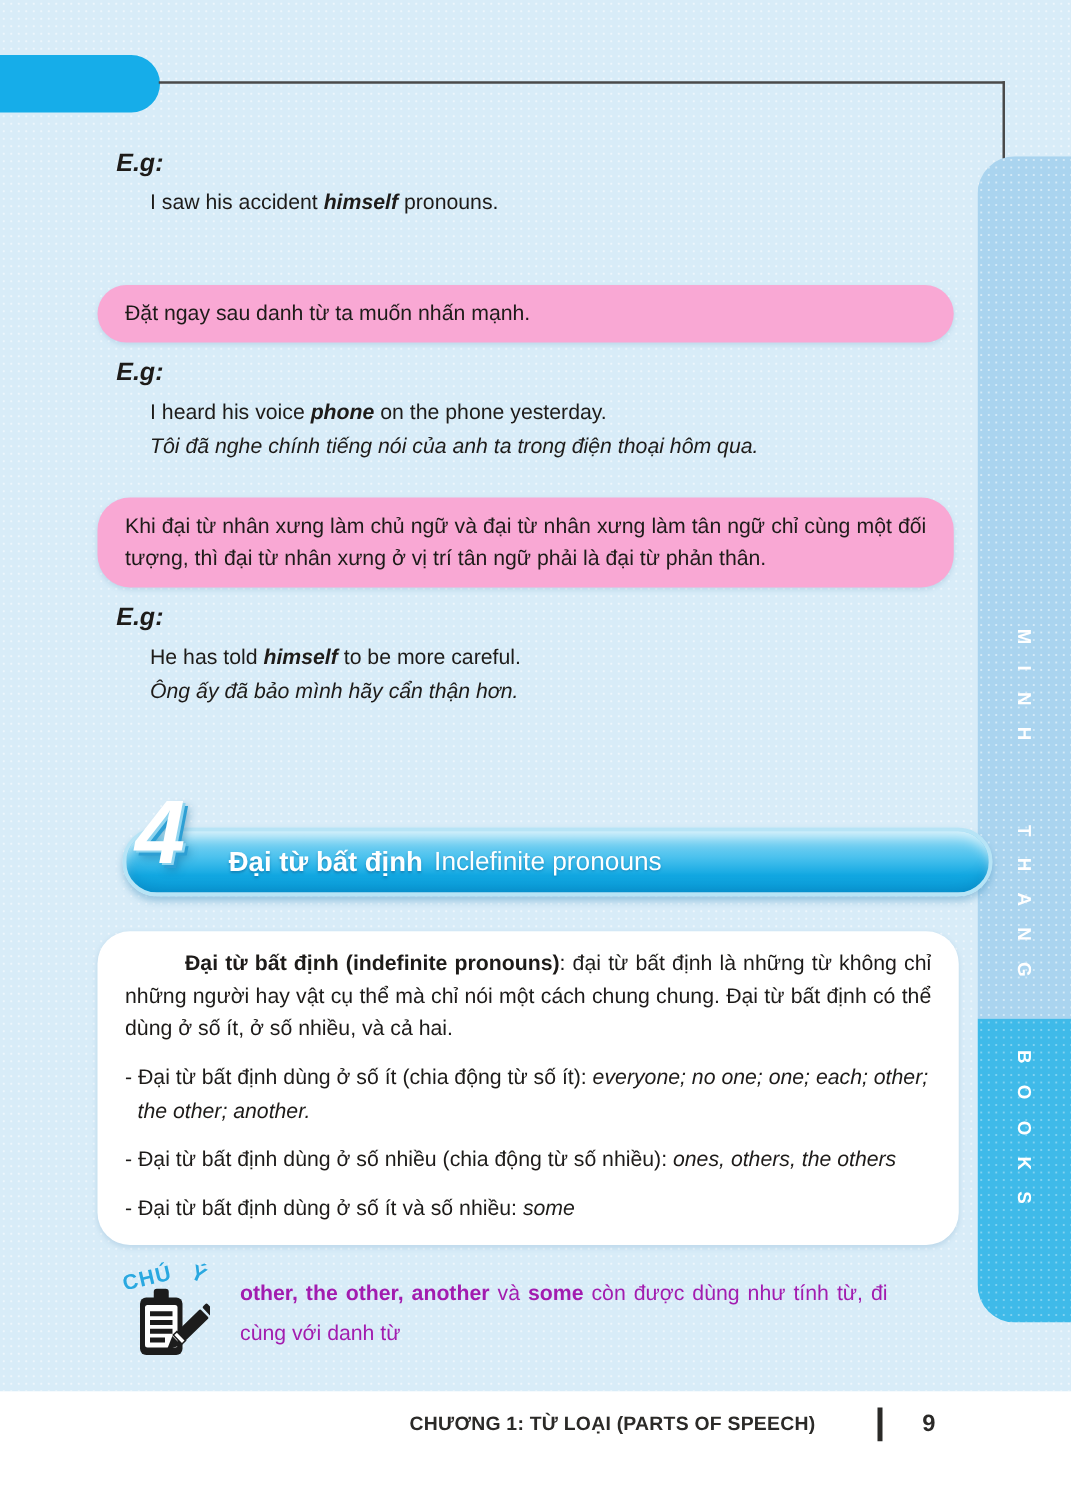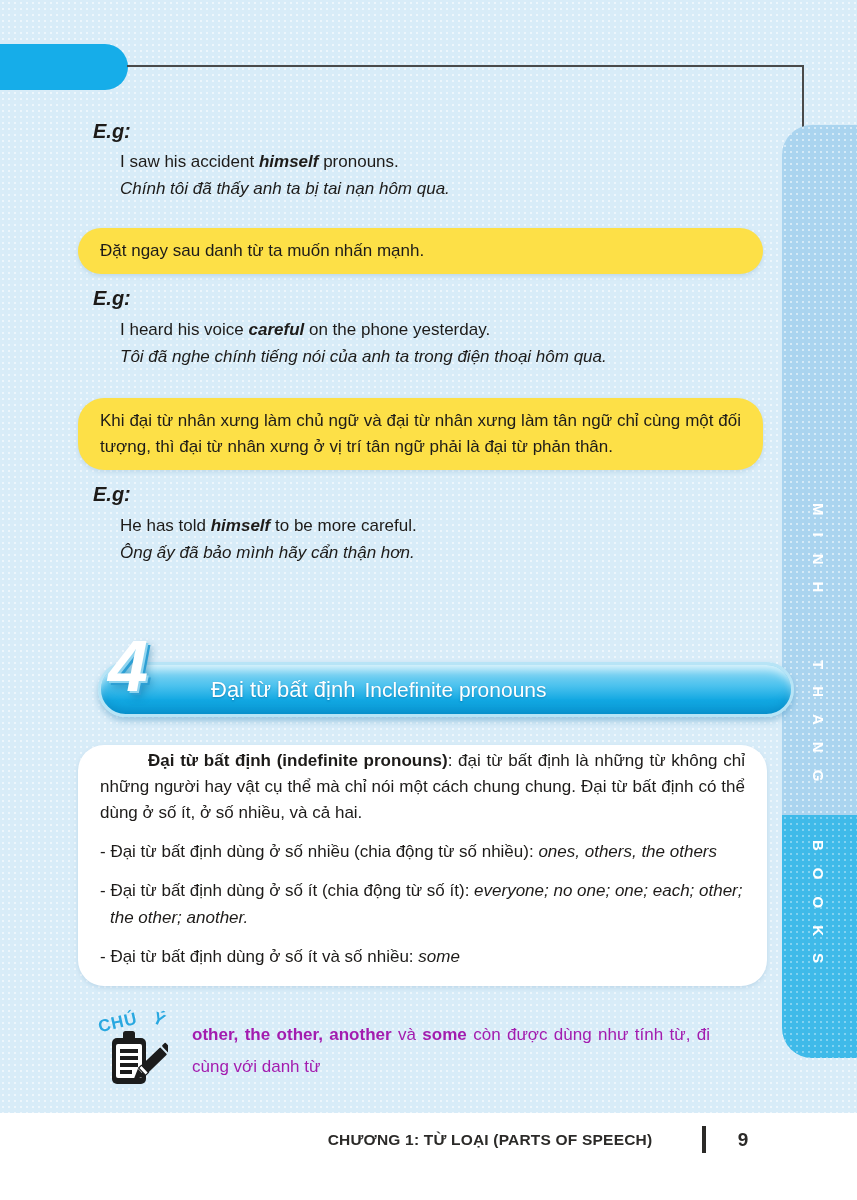--- a/index.html
+++ b/index.html
@@ -49,50 +49,50 @@
   .vword.w3{top:840px;}
 
   
   .eg-label{position:absolute;left:93px;font-size:20px;font-weight:bold;font-style:italic;color:#1d1b19;}
   .ex-en{position:absolute;left:120px;font-size:17px;color:#1d1b19;}
   .ex-en b{font-style:italic;}
   .ex-vi{position:absolute;left:120px;font-size:17px;font-style:italic;color:#1d1b19;}
 
   
   .rulebox{
-    position:absolute;left:78px;width:641px;background:#fde047;
+    position:absolute;left:78px;width:641px;background:#f9a8d4;
     border-radius:26px;padding:10px 22px;font-size:17px;line-height:26px;
     color:#1d1b19;text-align:justify;
     box-shadow:0 2px 4px rgba(110,160,195,.25);
   }
   .rulebox.r1{top:228px;border-radius:24px;}
   .rulebox.r2{top:398px;}
 
   
   .pill{
     position:absolute;left:98px;top:662px;width:608px;height:49px;
     border:3px solid #b7e4f6;border-radius:30px;
     background:linear-gradient(180deg,#96dbf5 0%,#4cc2ee 42%,#12a8e2 72%,#0a9fdb 100%);
     box-shadow:0 4px 6px rgba(40,130,180,.35),
                inset 0 8px 10px -4px rgba(255,255,255,.7),
                inset 0 -8px 12px -6px rgba(0,90,150,.35);
     display:flex;align-items:center;padding-left:82px;box-sizing:content-box;
   }
-  .pill .t-vi{font-size:22px;font-weight:normal;color:#ffffff;text-shadow:0 1px 2px rgba(0,80,130,.45);margin-left:28px;}
+  .pill .t-vi{font-size:22px;font-weight:bold;color:#ffffff;text-shadow:0 1px 2px rgba(0,80,130,.45);}
   .pill .t-en{font-size:21px;color:#ffffff;margin-left:9px;text-shadow:0 1px 2px rgba(0,80,130,.4);}
   .big-num{
     position:absolute;left:108px;top:630px;z-index:2;
     font-size:72px;font-weight:bold;font-style:italic;line-height:1;color:#ffffff;
     text-shadow:2px 2px 0 #8fd4ef,4px 4px 0 #2d9fd4,5px 6px 8px rgba(0,90,140,.45);
   }
 
   
   .mainbox{
     position:absolute;left:78px;top:745px;width:645px;background:#ffffff;
-    border-radius:26px;padding:3px 22px 16px;
+    border-radius:26px;padding:13px 22px 16px;
     font-size:17px;line-height:26px;color:#1d1b19;
     box-shadow:0 2px 4px rgba(110,160,195,.25);
   }
   .mainbox .para{text-indent:48px;text-align:justify;margin:0;}
   .mainbox .para b{font-weight:bold;}
   .bullet{margin-top:12px;padding-left:10px;text-indent:-10px;line-height:27px;}
   .bullet i{font-style:italic;}
 
   
   .note-label{position:absolute;color:#29a8e0;font-weight:bold;font-size:17px;letter-spacing:1px;}
@@ -126,44 +126,43 @@
   <div class="sidebar">
     <div class="seg-light"></div>
     <div class="seg-dark"></div>
   </div>
   <div class="vword w1">MINH</div>
   <div class="vword w2">THANG</div>
   <div class="vword w3">BOOKS</div>
 
   <div class="eg-label" style="top:120px">E.g:</div>
   <div class="ex-en" style="top:152px"><span>I saw his accident </span><b>himself</b><span> pronouns.</span></div>
-  <div class="ex-vi" style="top:179px">Chính tôi đã thấy anh ta bị tai nạn hôm qua.</div>
 
   <div class="rulebox r1"><span>Đặt ngay sau danh từ ta muốn nhấn mạnh.</span></div>
 
   <div class="eg-label" style="top:287px">E.g:</div>
-  <div class="ex-en" style="top:320px"><span>I heard his voice </span><b>careful</b><span> on the phone yesterday.</span></div>
+  <div class="ex-en" style="top:320px"><span>I heard his voice </span><b>phone</b><span> on the phone yesterday.</span></div>
   <div class="ex-vi" style="top:347px">Tôi đã nghe chính tiếng nói của anh ta trong điện thoại hôm qua.</div>
 
   <div class="rulebox r2"><span>Khi đại từ nhân xưng làm chủ ngữ và đại từ nhân xưng làm tân ngữ chỉ cùng một đối tượng, thì đại từ nhân xưng ở vị trí tân ngữ phải là đại từ phản thân.</span></div>
 
   <div class="eg-label" style="top:483px">E.g:</div>
   <div class="ex-en" style="top:516px"><span>He has told </span><b>himself</b><span> to be more careful.</span></div>
   <div class="ex-vi" style="top:543px">Ông ấy đã bảo mình hãy cẩn thận hơn.</div>
 
   <div class="pill">
     <span class="t-vi">Đại từ bất định</span>
     <span class="t-en">Inclefinite pronouns</span>
   </div>
   <div class="big-num">4</div>
 
   <div class="mainbox">
     <p class="para"><b>Đại từ bất định (indefinite pronouns)</b><span>: đại từ bất định là những từ không chỉ những người hay vật cụ thể mà chỉ nói một cách chung chung. Đại từ bất định có thể dùng ở số ít, ở số nhiều, và cả hai.</span></p>
+    <div class="bullet"><span>- Đại từ bất định dùng ở số ít (chia động từ số ít): </span><i>everyone; no one; one; each; other; the other; another.</i></div>
     <div class="bullet"><span>- Đại từ bất định dùng ở số nhiều (chia động từ số nhiều): </span><i>ones, others, the others</i></div>
-    <div class="bullet"><span>- Đại từ bất định dùng ở số ít (chia động từ số ít): </span><i>everyone; no one; one; each; other; the other; another.</i></div>
     <div class="bullet"><span>- Đại từ bất định dùng ở số ít và số nhiều: </span><i>some</i></div>
   </div>
 
   <div class="note-label p1">CHÚ</div>
   <div class="note-label p2">Ý</div>
   <div class="note-icon">
     <svg width="64" height="66" viewBox="0 0 64 66">
       <rect x="8" y="12" width="34" height="46" rx="5" fill="#1c1c1c"></rect>
       <rect x="19" y="5" width="12" height="11" rx="2.5" fill="#1c1c1c"></rect>
       <rect x="12" y="18" width="26" height="34" rx="2" fill="#ffffff"></rect>

